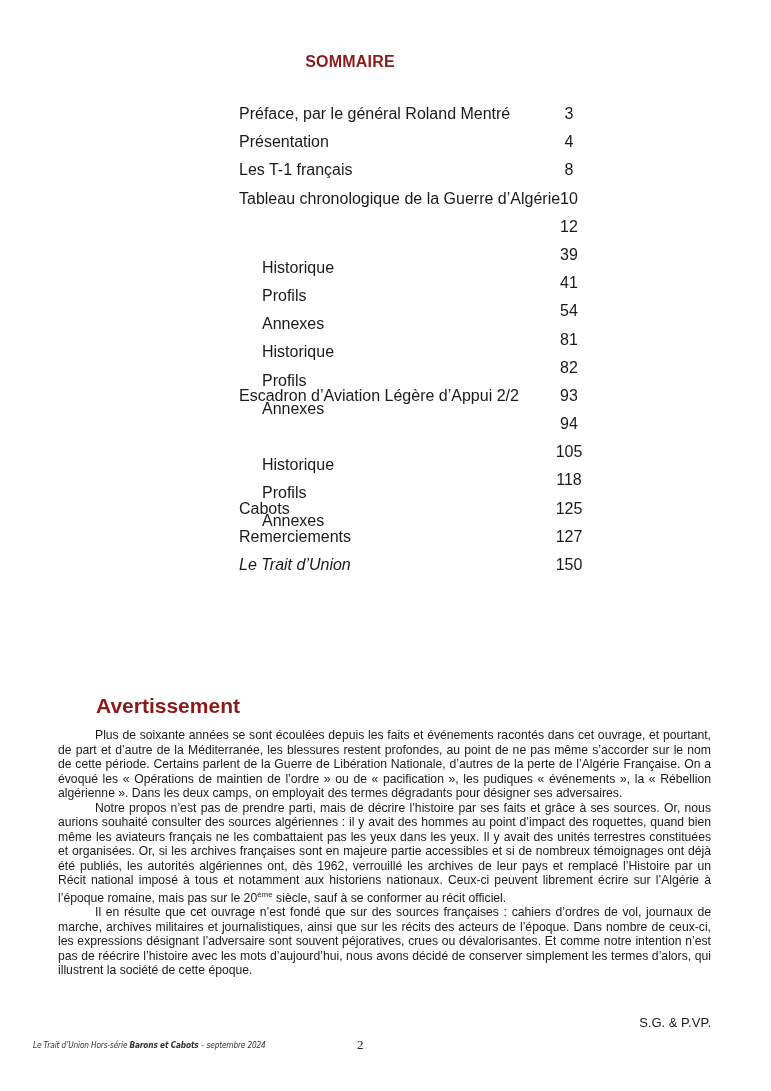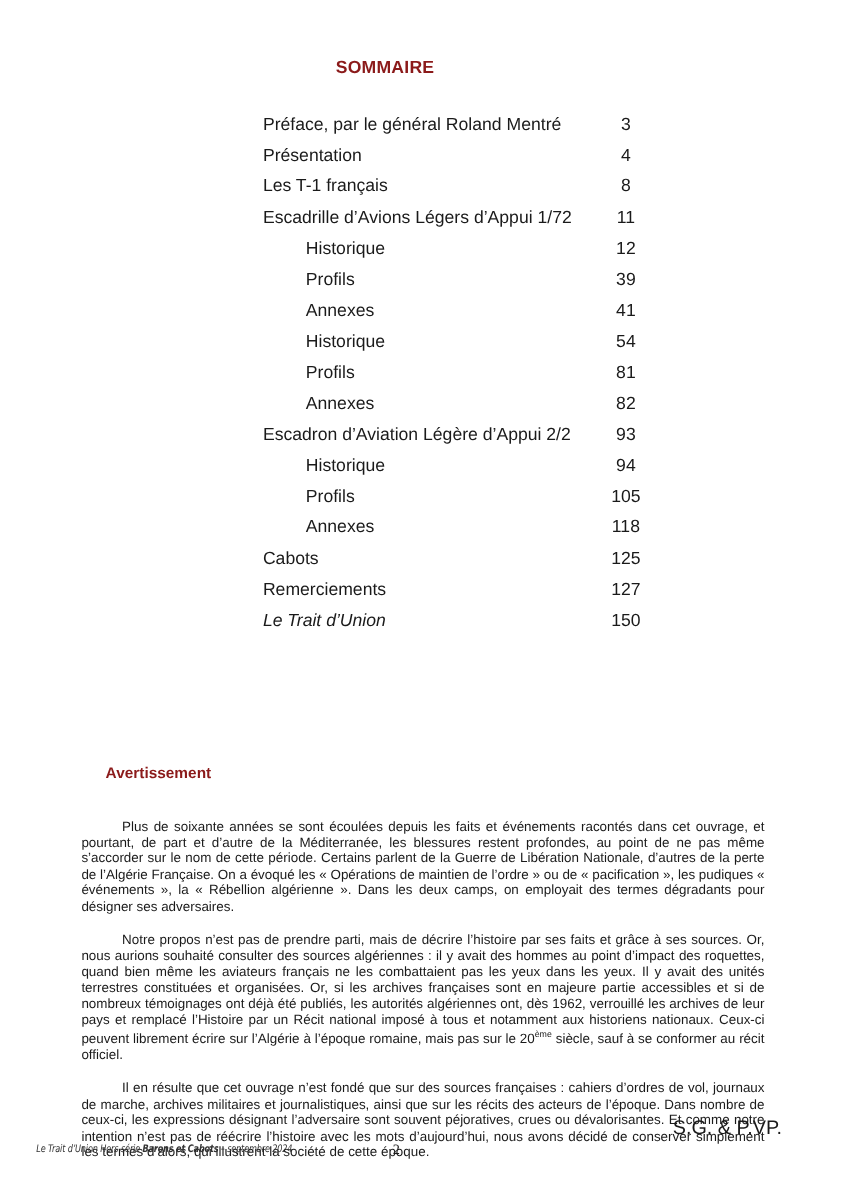--- a/index.html
+++ b/index.html
@@ -2,27 +2,27 @@
 <html><head>
 <meta charset="utf-8">
 <style>
   html, body { margin: 0; padding: 0; background: #ffffff; }
   body { width: 771px; height: 1091px; position: relative; overflow: hidden; color: #1a1a1a; font-family: "Liberation Sans", sans-serif; }
   .title { position: absolute; top: 53px; left: 0; width: 700px; text-align: center; color: #8b1a1a; font-weight: bold; font-size: 16px; letter-spacing: 0.2px; padding-left: 0; }
   .title span { display: inline-block; margin-left: 0; }
   .toc { position: absolute; top: 102px; left: 239px; width: 345px; }
   .toc-row { position: relative; height: 28.2px; line-height: 24px; font-size: 16px; }
   .toc-row .lbl { position: absolute; left: 0; }
-  .toc-row.sub .lbl { left: 39px; }
+  .toc-row.sub .lbl { left: 23px; margin-top: 41px; }
   .toc-row.italic .lbl { font-style: italic; }
   .toc-row .pg { position: absolute; right: 0; width: 30px; text-align: center; }
-  .h2 { position: absolute; top: 694px; left: 96px; color: #8b1a1a; font-weight: bold; font-size: 14px; }
+  .h2 { position: absolute; top: 694px; left: 96px; color: #8b1a1a; font-weight: bold; font-size: 21px; }
   .body { position: absolute; top: 728px; left: 58px; width: 653px; font-size: 12.2px; line-height: 14.5px; text-align: justify; }
-  .body p { margin: 16px; text-indent: 37px; }
-  .sig { position: absolute; top: 1015px; right: 60px; font-size: 18px; }
+  .body p { margin: 0; text-indent: 37px; }
+  .sig { position: absolute; top: 1015px; right: 60px; font-size: 13px; }
   .footer { position: absolute; top: 1039px; left: 33px; font-size: 9.5px; font-style: italic; color: #333; font-family: "DejaVu Sans", sans-serif; transform: scaleX(0.78); transform-origin: left; letter-spacing: -0.2px; }
   .footer b { font-weight: bold; }
   .pagenum { position: absolute; top: 1037px; left: 357px; font-size: 13px; font-family: "Liberation Serif", serif; }
   sup { font-size: 8px; }
 </style>
 </head>
 <body>
 
 <div class="title"><span>SOMMAIRE</span></div>
 
@@ -33,22 +33,22 @@
     </div>
     <div class="toc-row">
       <span class="lbl">Présentation</span>
       <span class="pg">4</span>
     </div>
     <div class="toc-row">
       <span class="lbl">Les T-1 français</span>
       <span class="pg">8</span>
     </div>
     <div class="toc-row">
-      <span class="lbl">Escadrille d’Avions Légers d’Appui 1/72</span>
-      <span class="pg">11</span>
+      <span class="lbl">Tableau chronologique de la Guerre d’Algérie</span>
+      <span class="pg">10</span>
     </div>
     <div class="toc-row sub">
       <span class="lbl">Historique</span>
       <span class="pg">12</span>
     </div>
     <div class="toc-row sub">
       <span class="lbl">Profils</span>
       <span class="pg">39</span>
     </div>
     <div class="toc-row sub">

